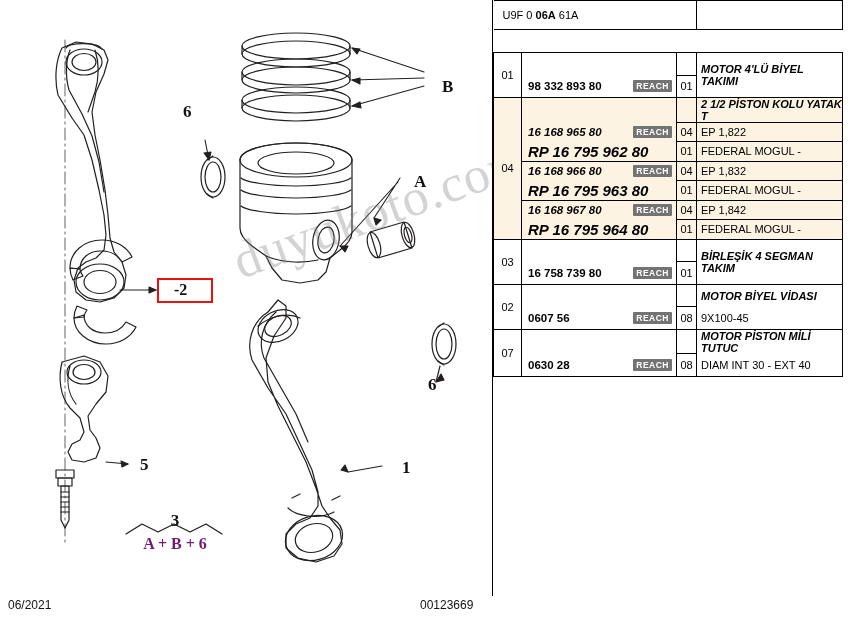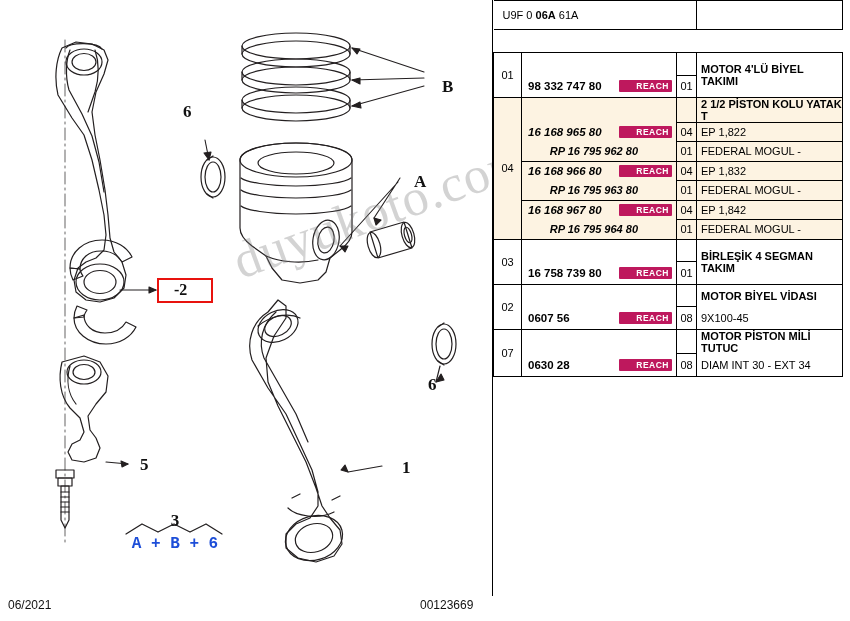--- a/index.html
+++ b/index.html
@@ -78,24 +78,24 @@
     color: #111;
   }
 
   
   #group-label {
     position: absolute;
     left: 120px;
     top: 535px;
     width: 110px;
     text-align: center;
-    font-family: Liberation Mono, monospace;
+    font-family: Liberation Serif, serif;
     font-size: 16px;
     font-weight: bold;
-    color: #1d4ed8;
+    color: #701a75;
   }
   #group-number {
     position: absolute;
     left: 120px;
     top: 511px;
     width: 110px;
     text-align: center;
     font-family: "Liberation Serif", serif;
     font-size: 17px;
     font-weight: bold;
@@ -152,53 +152,54 @@
   .hdr-blank { width: 70px; }
   .col-idx { width: 28px; text-align: center; }
   .col-ref { width: 155px; }
   .col-qty { width: 20px; text-align: center; }
   .col-desc { width: 145px; padding-left: 4px !important; }
 
   .grp-title {
     font-weight: bold;
     font-size: 11.5px;
     padding-left: 4px !important;
+    font-style: italic;
   }
   .row-h { height: 22px; }
 
   .refcell {
     padding-left: 6px !important;
     position: relative;
     white-space: nowrap;
   }
   .refcell .reftext {
     display: inline-block;
     font-size: 11.5px;
     font-weight: bold;
   }
   .refcell .reftext.italic {
     font-style: italic;
     font-weight: bold;
   }
   .refcell .rp {
     display: block;
-    text-align: right;
+    text-align: center;
     padding-right: 38px;
     font-style: italic;
     font-weight: bold;
-    font-size: 11px;
+    font-size: 15px;
   }
   .reach {
     display: inline-block;
-    background: #be185d;
+    background: #737373;
     color: #fff;
     font-size: 8.5px;
     font-weight: bold;
     letter-spacing: 0.5px;
-    padding: 1px 3px 1px 17px;
+    padding: 1px 3px 1px 3px;
     line-height: 10px;
     border-radius: 1px;
     vertical-align: middle;
   }
   .reach-pos {
     position: absolute;
     right: 4px;
     top: 50%;
     transform: translateY(-50%);
   }
@@ -388,21 +389,21 @@
       </tr>
 
       <tr>
         <td class="col-idx" rowspan="2">01</td>
         <td class="col-ref row-h" style="border-bottom:none;"></td>
         <td class="col-qty" style="border-bottom:none;"></td>
         <td class="col-desc grp-title" rowspan="2">MOTOR 4'LÜ BİYEL TAKIMI</td>
       </tr>
       <tr>
         <td class="col-ref refcell row-h" style="border-top:none;">
-          <span class="reftext">98 332 747 80</span>
+          <span class="reftext">98 332 893 80</span>
           <span class="reach reach-pos"><span>REACH</span></span>
         </td>
         <td class="col-qty">01</td>
       </tr>
 
       <tr class="highlight-row">
         <td class="col-idx" rowspan="7">04</td>
         <td class="col-ref row-h" style="border-bottom:none;"></td>
         <td class="col-qty" style="border-bottom:none;"></td>
         <td class="col-desc grp-title">2 1/2 PİSTON KOLU YATAK T</td>
@@ -487,19 +488,19 @@
         <td class="col-ref row-h" style="border-bottom:none;"></td>
         <td class="col-qty" style="border-bottom:none;"></td>
         <td class="col-desc grp-title" style="border-bottom:none;">MOTOR PİSTON MİLİ TUTUC</td>
       </tr>
       <tr>
         <td class="col-ref refcell row-h" style="border-top:none;margin-top:15px;">
           <span class="reftext">0630 28</span>
           <span class="reach reach-pos"><span>REACH</span></span>
         </td>
         <td class="col-qty">08</td>
-        <td class="col-desc desc-small" style="border-top:none;">DIAM INT 30 - EXT 34</td>
+        <td class="col-desc desc-small" style="border-top:none;">DIAM INT 30 - EXT 40</td>
       </tr>
     </tbody>
       </table>
   </div>
 
 </div>
 
 </body></html>

